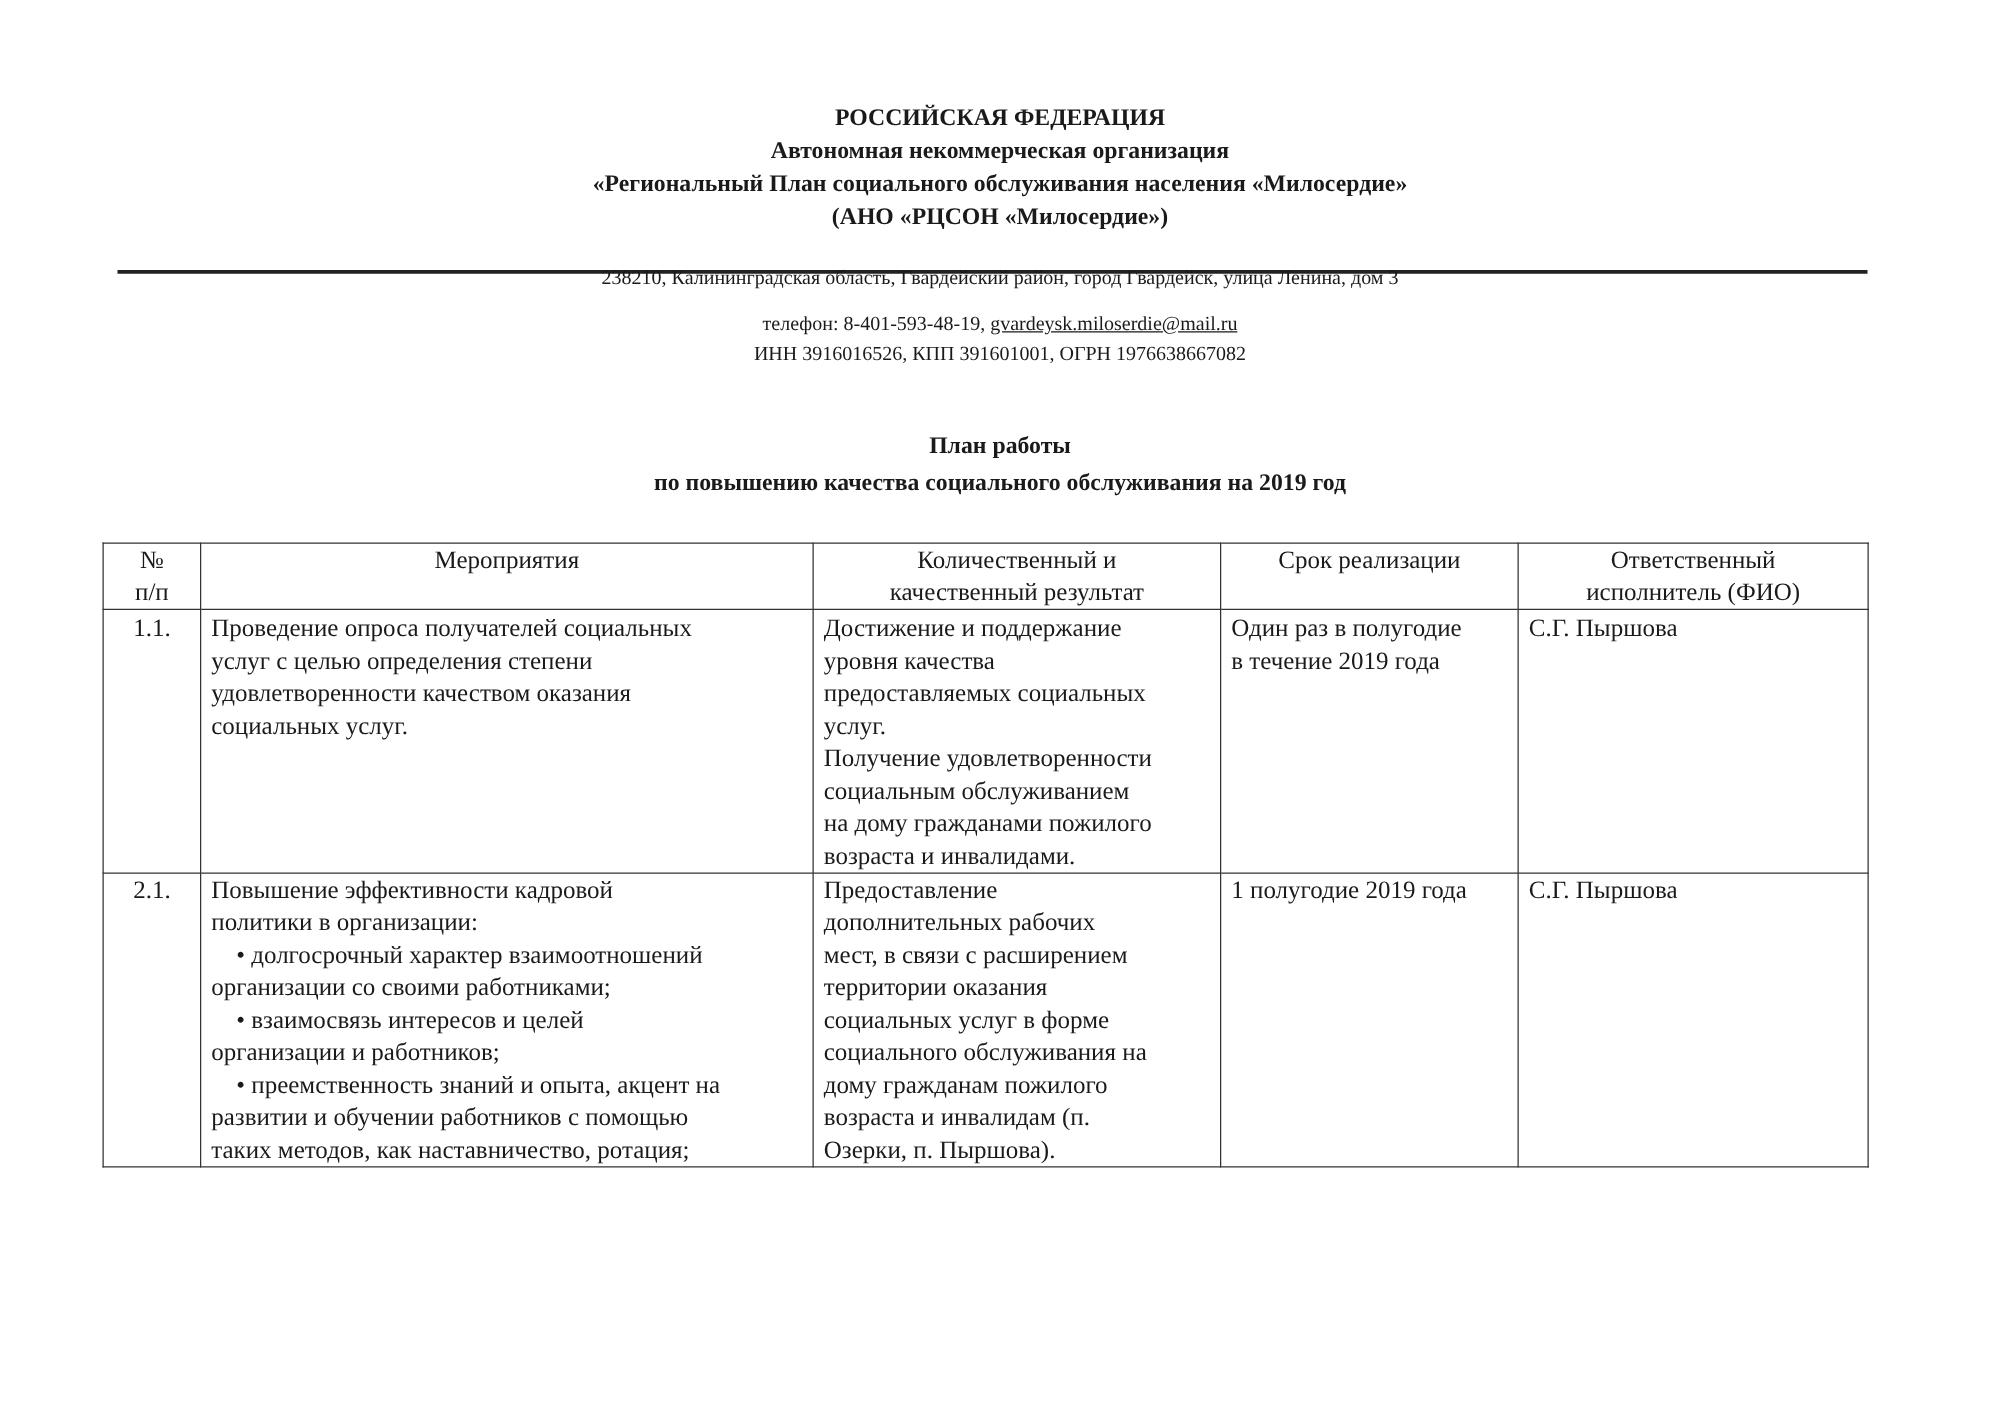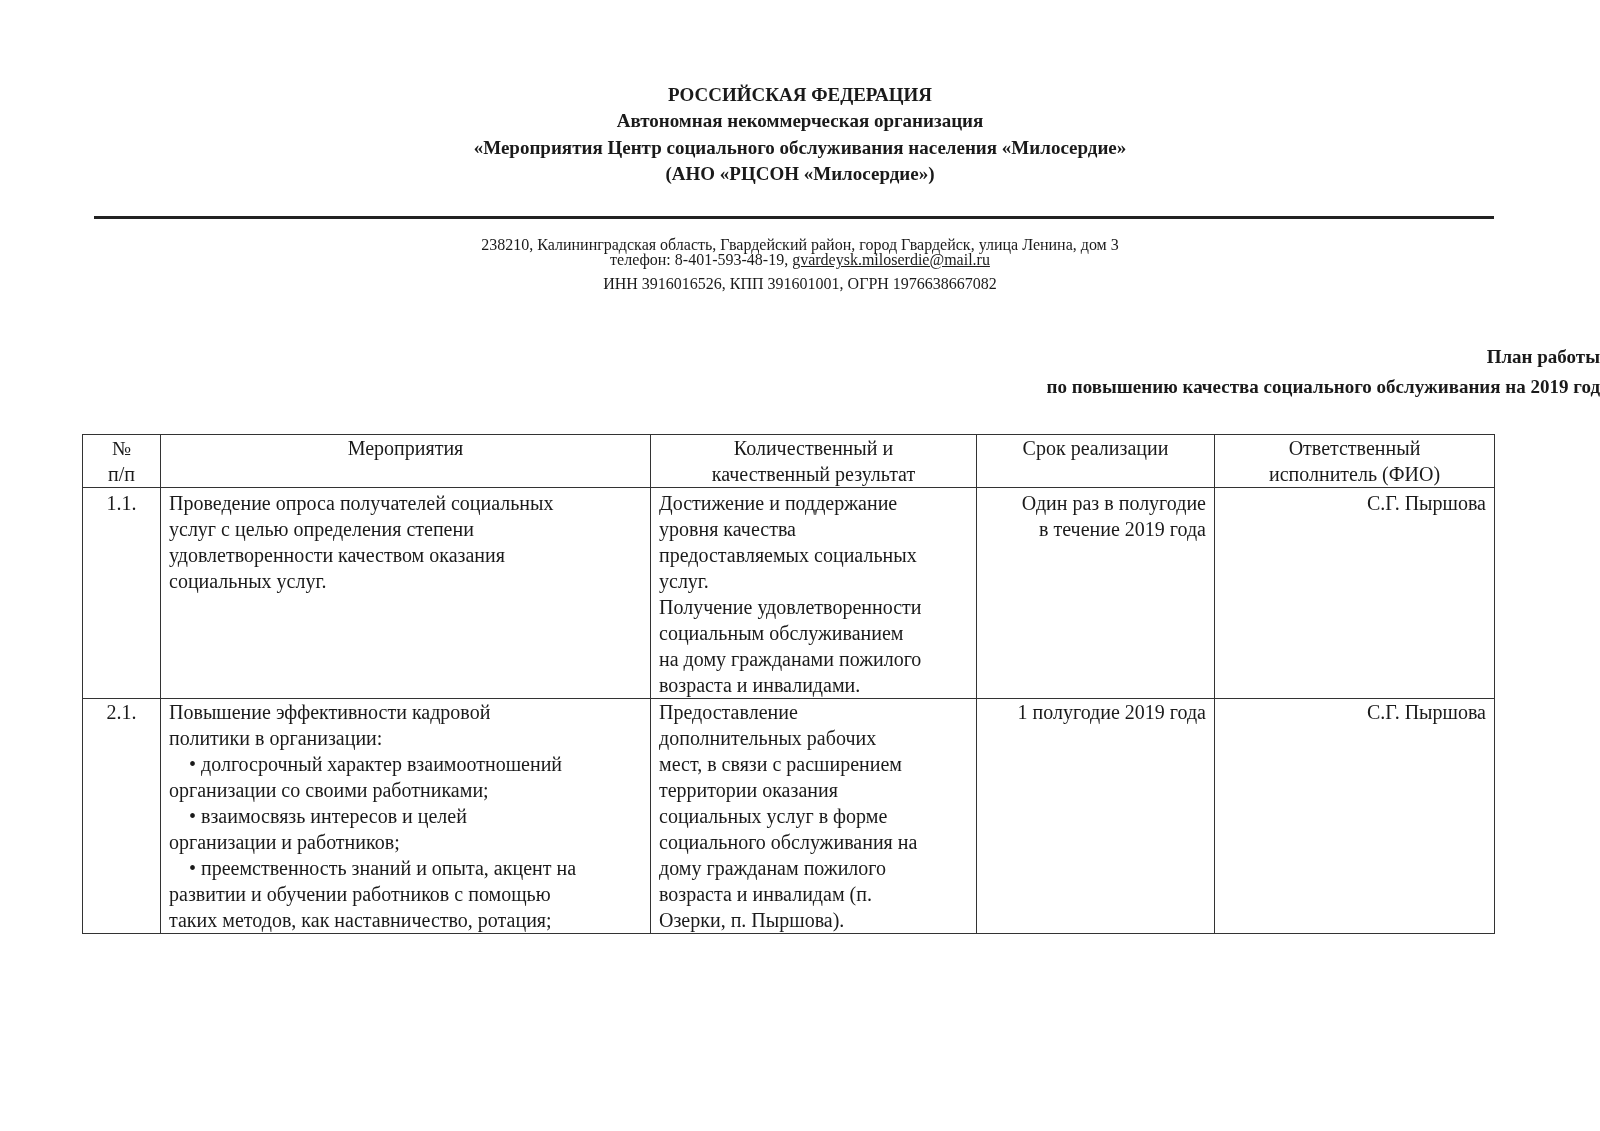--- a/index.html
+++ b/index.html
@@ -11,60 +11,60 @@
     .hdr-bold { font-weight: bold; font-size: 19px; line-height: 26px; }
     #h-country { top: 82px; }
     #h-orgtype { top: 108px; }
     #h-orgname { top: 135px; }
     #h-orgshort { top: 161px; }
     .rule {
       position: absolute; left: 94px; top: 216px; width: 1400px; height: 3px;
       background: #222;
     }
     .contact { font-size: 16px; line-height: 25px; }
-    #c-address { top: 232px; }
+    #c-address { top: 210px; }
     #c-phone { top: 247px; }
     #c-ids { top: 271px; }
     .email { text-decoration: underline; }
-    .title { font-weight: bold; font-size: 19px; line-height: 28px; text-align: right; }
+    .title { font-weight: bold; font-size: 19px; line-height: 28px; }
     #t-main { top: 343px; }
     #t-sub { top: 373px; }
 
     table.plan {
       position: absolute; left: 82px; top: 434px; width: 1412px;
       border-collapse: collapse; table-layout: fixed;
       font-size: 20px; line-height: 26px;
     }
     table.plan td, table.plan th {
       border: 1.5px solid #333; vertical-align: top; padding: 0 8px;
       font-weight: normal;
     }
     col.c-num { width: 78px; }
     col.c-act { width: 490px; }
     col.c-res { width: 326px; }
     col.c-term { width: 238px; }
     col.c-resp { width: 280px; }
     th { text-align: center; height: 52px; }
     td.num { text-align: center; padding: 2px 4px; }
-    td.center { text-align: right; }
+    td.center { text-align: left; }
     tr.section td {
       font-weight: bold; text-align: center; height: 52px; padding-top: 0;
     }
     tr.row1 td { height: 206px; padding-top: 2px; }
     tr.row2 td { height: 230px; padding-top: 0; }
     .line { display: block; }
     .bullet { display: block; padding-left: 20px; }
     .bullet-cont { display: block; }
   </style>
 </head>
 <body>
 
 <div class="hdr hdr-bold" id="h-country">РОССИЙСКАЯ ФЕДЕРАЦИЯ</div>
 <div class="hdr hdr-bold" id="h-orgtype">Автономная некоммерческая организация</div>
-<div class="hdr hdr-bold" id="h-orgname">«Мероприятия Центр социального обслуживания населения «Милосердие»</div>
+<div class="hdr hdr-bold" id="h-orgname">«Региональный План социального обслуживания населения «Милосердие»</div>
 <div class="hdr hdr-bold" id="h-orgshort">(АНО «РЦСОН «Милосердие»)</div>
 
 <div class="rule"></div>
 
 <div class="hdr contact" id="c-address">238210, Калининградская область, Гвардейский район, город Гвардейск, улица Ленина, дом 3</div>
 <div class="hdr contact" id="c-phone">
   <span>телефон: 8-401-593-48-19, </span><span class="email">gvardeysk.miloserdie@mail.ru</span>
 </div>
 <div class="hdr contact" id="c-ids">ИНН 3916016526, КПП 391601001, ОГРН 1976638667082</div>
 

